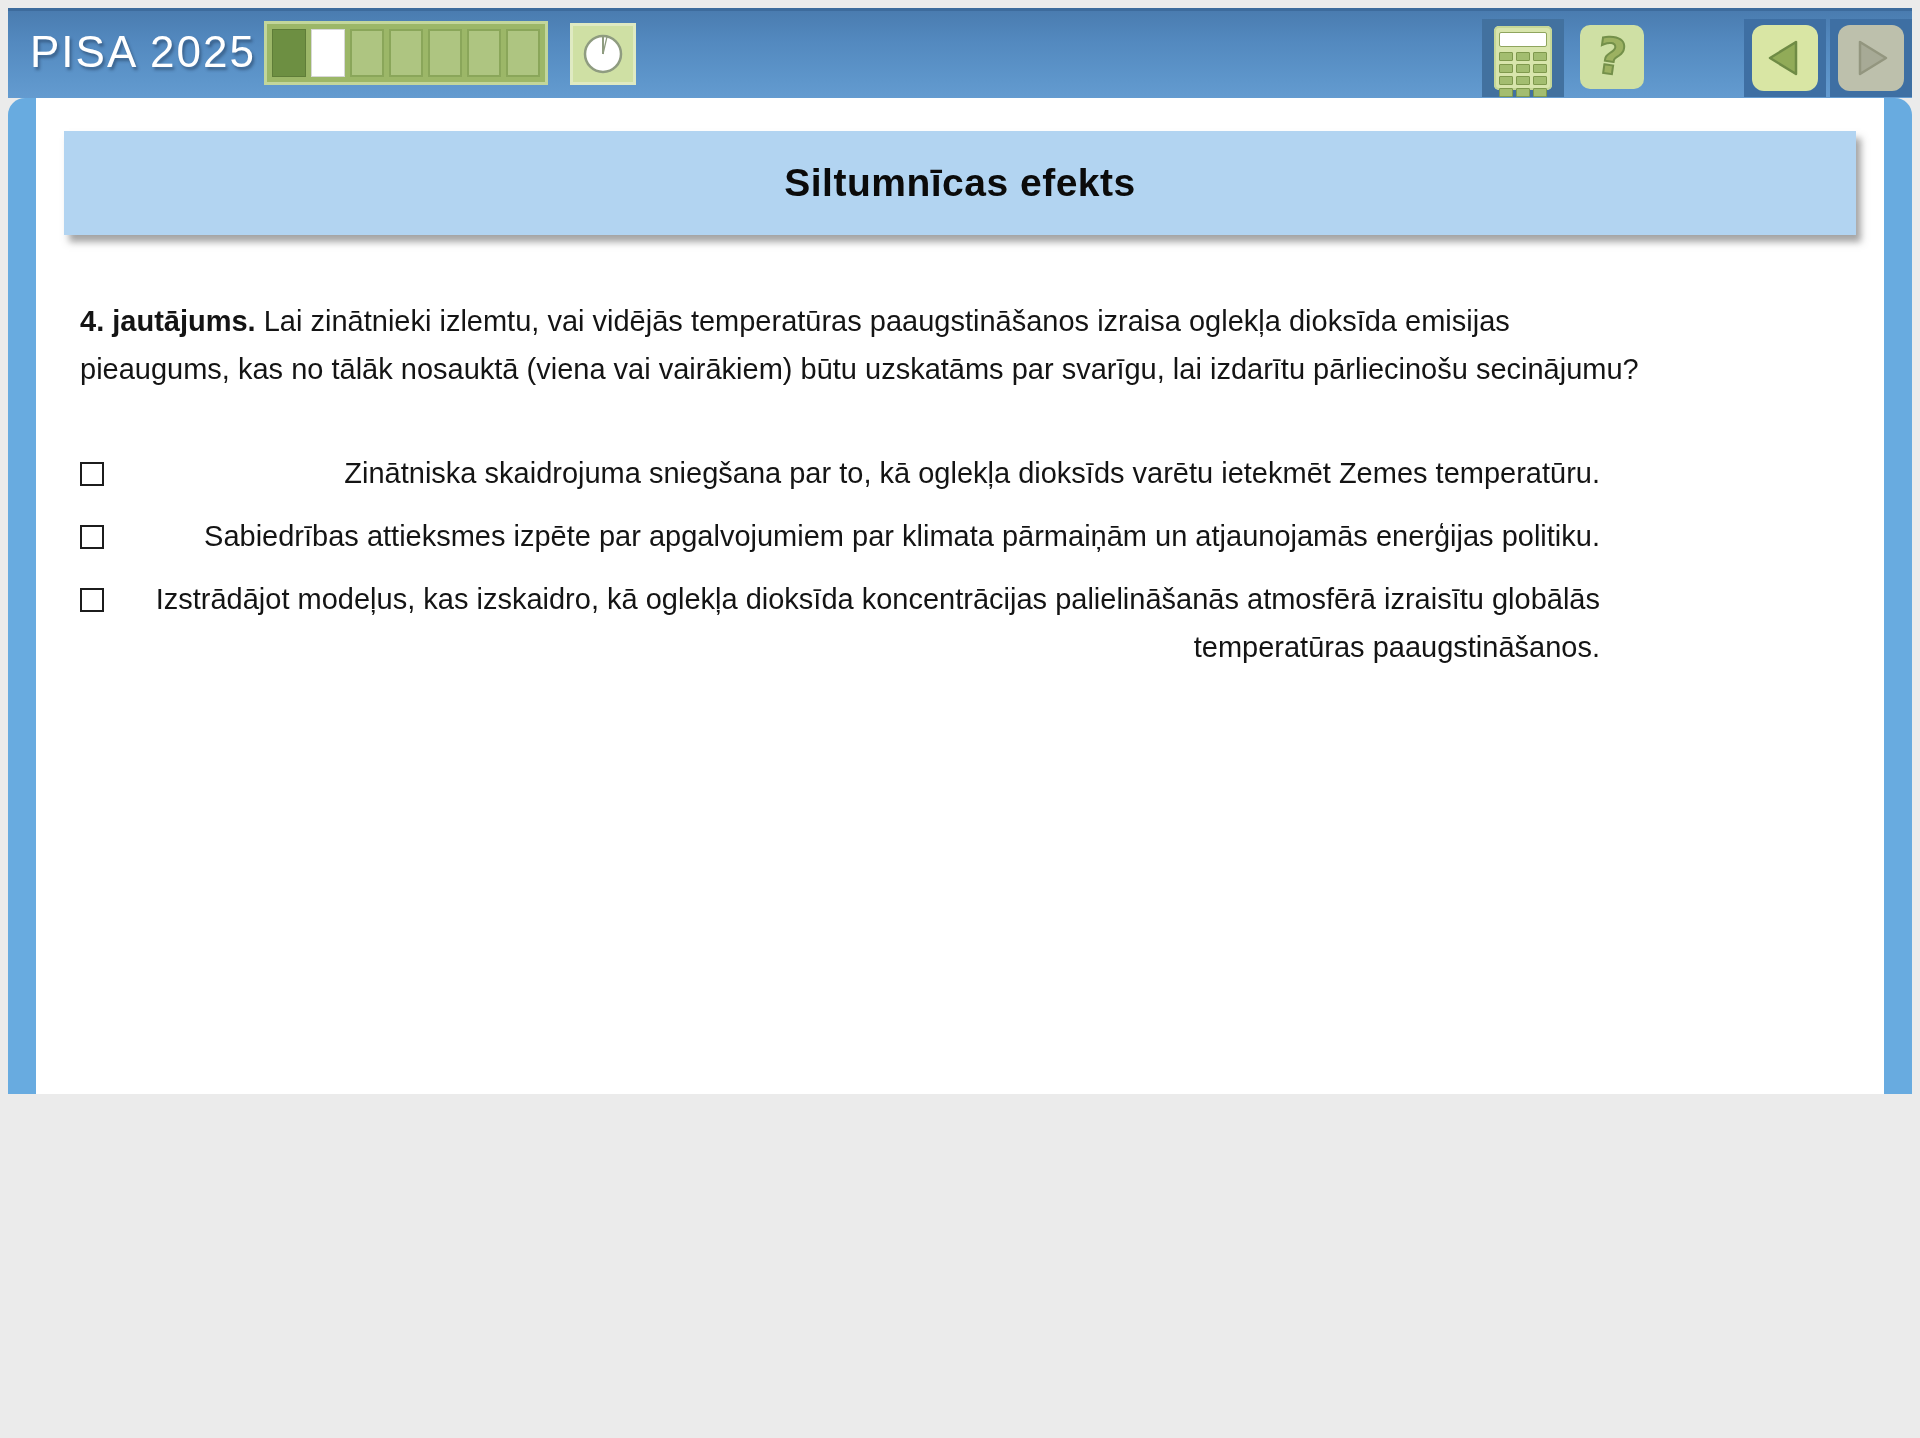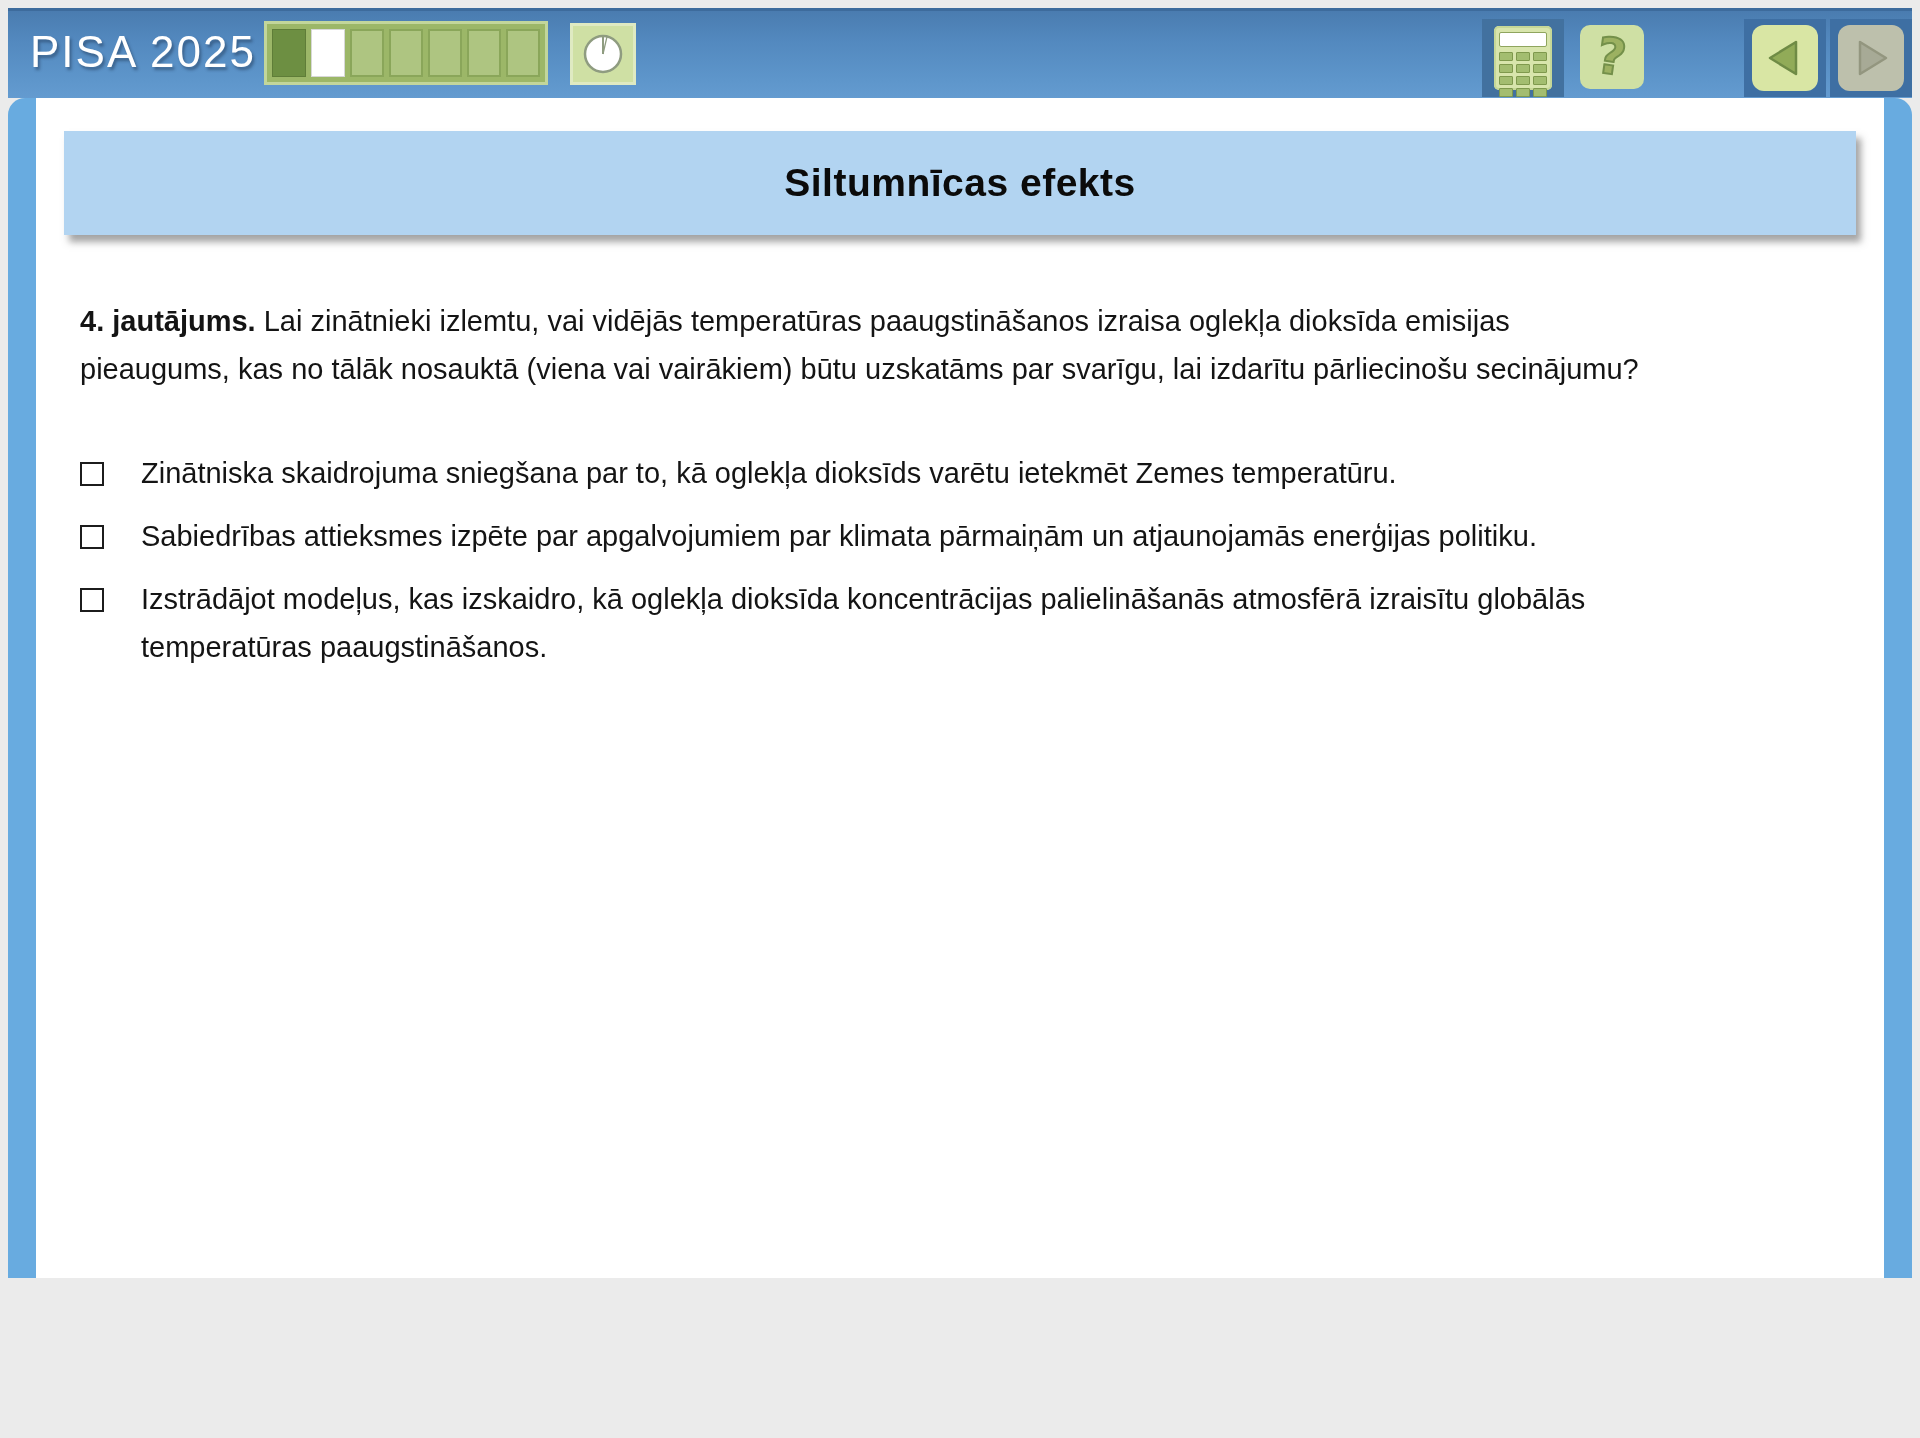--- a/index.html
+++ b/index.html
@@ -2,21 +2,21 @@
 <html><head>
 <meta charset="utf-8">
 <style>
   html,body { margin:0; padding:0; }
   body {
     background:#ebebeb;
     font-family:"Liberation Sans", sans-serif;
     color:#141414;
     -webkit-font-smoothing:antialiased;
   }
-  .page { position:relative; width:1920px; height:1278px; background:#ebebeb; overflow:hidden; }
+  .page { position:relative; width:1920px; height:1094px; background:#ebebeb; overflow:hidden; }
 
   
   .topbar {
     position:absolute; left:8px; top:8px; width:1904px; height:90px;
     background:linear-gradient(180deg,#4a7cb0 0%, #5389bf 35%, #5e96cb 80%, #649bd0 100%);
     border-top:3px solid #3d6b9c;
     box-sizing:border-box;
   }
   .brand {
     position:absolute; left:22px; top:16px;
@@ -98,21 +98,21 @@
     margin:0; font-size:39px; font-weight:bold; color:#0b0b0b; letter-spacing:0.5px;
   }
 
   .question {
     margin:62px 0 0 44px;
     max-width:1560px;
     font-size:29px; line-height:48px;
   }
   .question b { font-weight:bold; }
 
-  .options { margin:56px 0 0 44px; }
+  .options { margin:56px 0 0 44px;text-align:right; }
   .option {
     display:flex; align-items:flex-start; gap:37px;
     max-width:1520px;
     margin-bottom:15px;
     font-size:29px; line-height:48px;
     cursor:pointer;
   }
   .checkbox {
     flex:0 0 auto;
     width:20px; height:20px; margin-top:13px;

